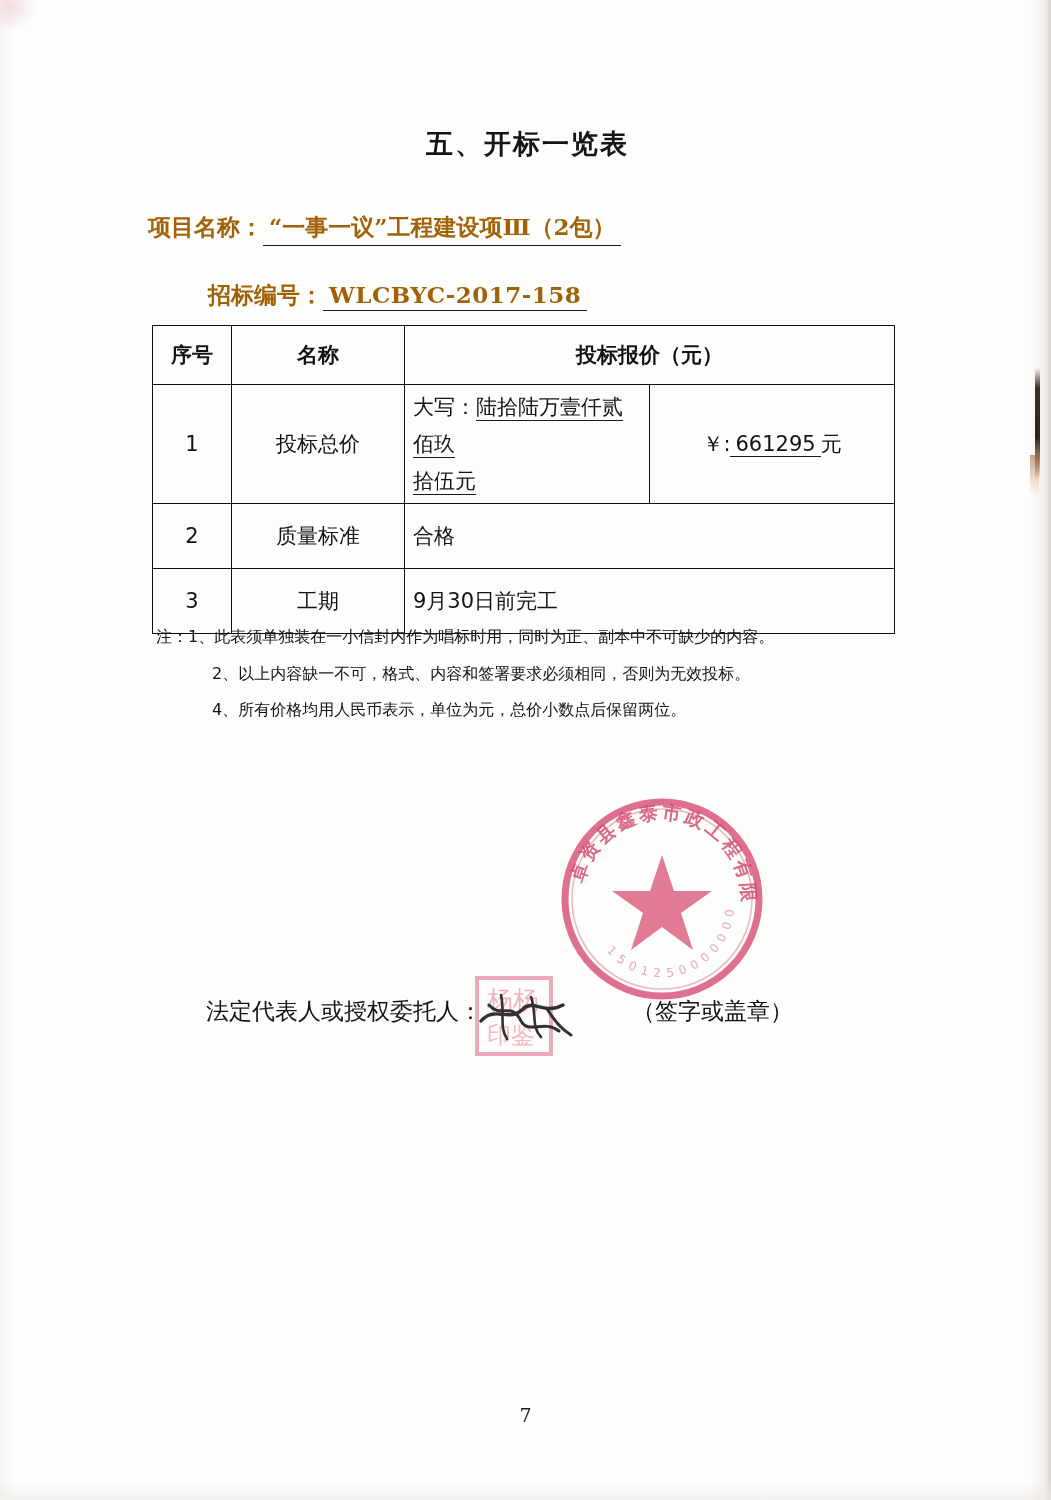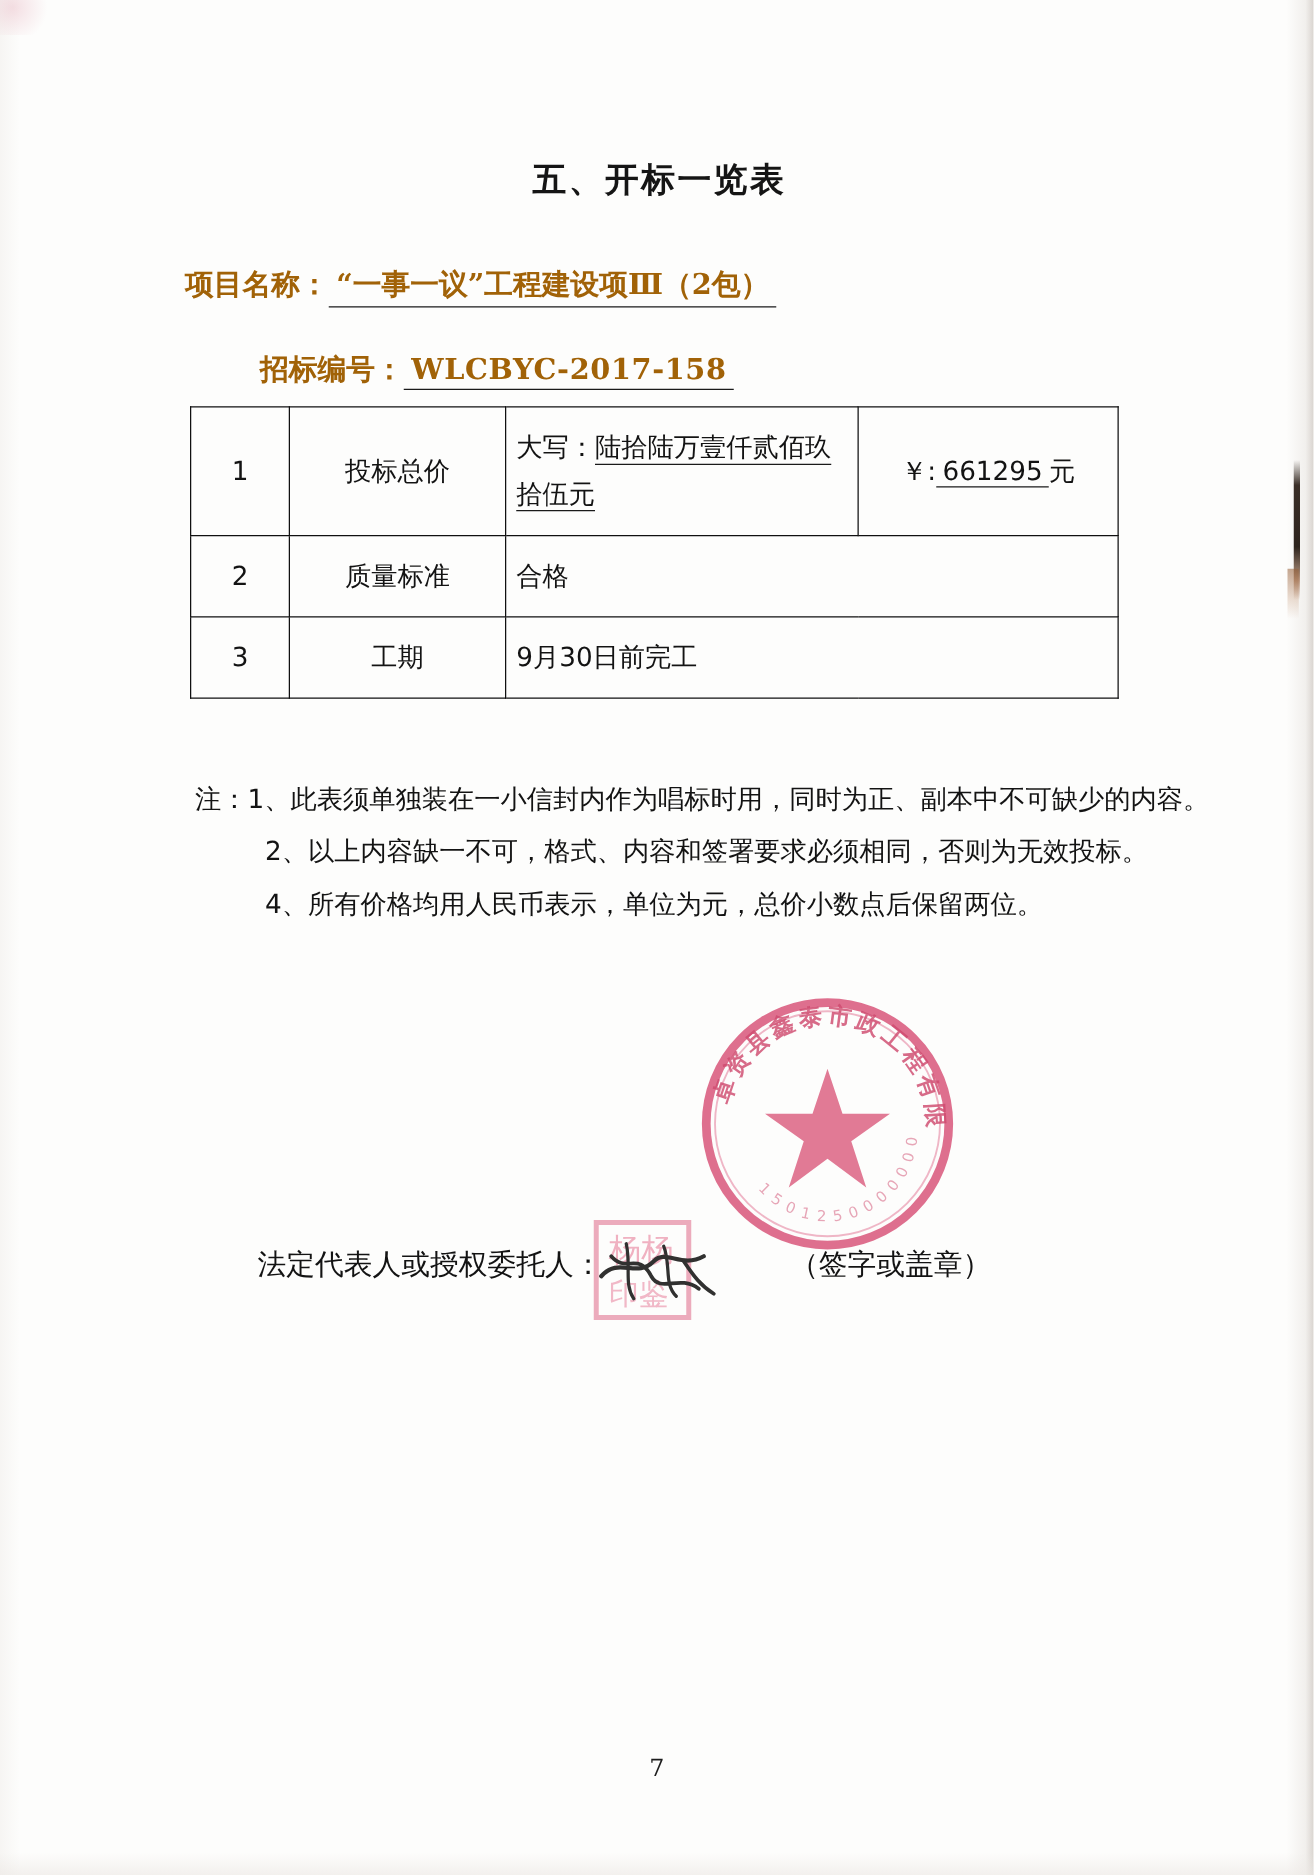--- a/index.html
+++ b/index.html
@@ -131,21 +131,21 @@
     font-size: 22px;
   }
 
   
   .notes {
     position: absolute;
     left: 156px; top: 628px;
     width: 780px;
   }
   .note-row {
-    font-size: 21px;
+    font-size: 16px;
     color: #131313;
     line-height: 1.1;
     margin-bottom: 19px;
     white-space: nowrap;
     font-family: "DejaVu Sans", "Liberation Sans", sans-serif;
   }
   .note-first { margin-left: 0; }
   .note-indent { margin-left: 56px; }
 
   
@@ -210,20 +210,25 @@
   <div class="field-line" id="project-name-line">
     <span class="field-label">项目名称：</span><span class="field-value-underline">“一事一议”工程建设项Ⅲ（2包）</span>
   </div>
 
   <div class="field-line" id="bid-number-line">
     <span class="field-label">招标编号：</span><span class="field-value-underline">WLCBYC-2017-158</span>
   </div>
 
   <table class="bid-table">
     <tbody>
+        <tr class="row-head">
+      <td class="col-no">序号</td>
+      <td class="col-name">名称</td>
+      <td class="col-price" colspan="2">投标报价（元）</td>
+    </tr>
     <tr class="row-total">
       <td class="col-no">1</td>
       <td class="col-name">投标总价</td>
       <td class="cell-left amount-words" style="width:265px">
         <span>大写：</span><span class="uline">陆拾陆万壹仟贰佰玖</span><br><span class="uline">拾伍元</span>
       </td>
       <td class="cell-center num-amount">
         <span>￥:</span><span class="uline" style="padding:0 5px;">661295</span><span>元</span>
       </td>
     </tr>

